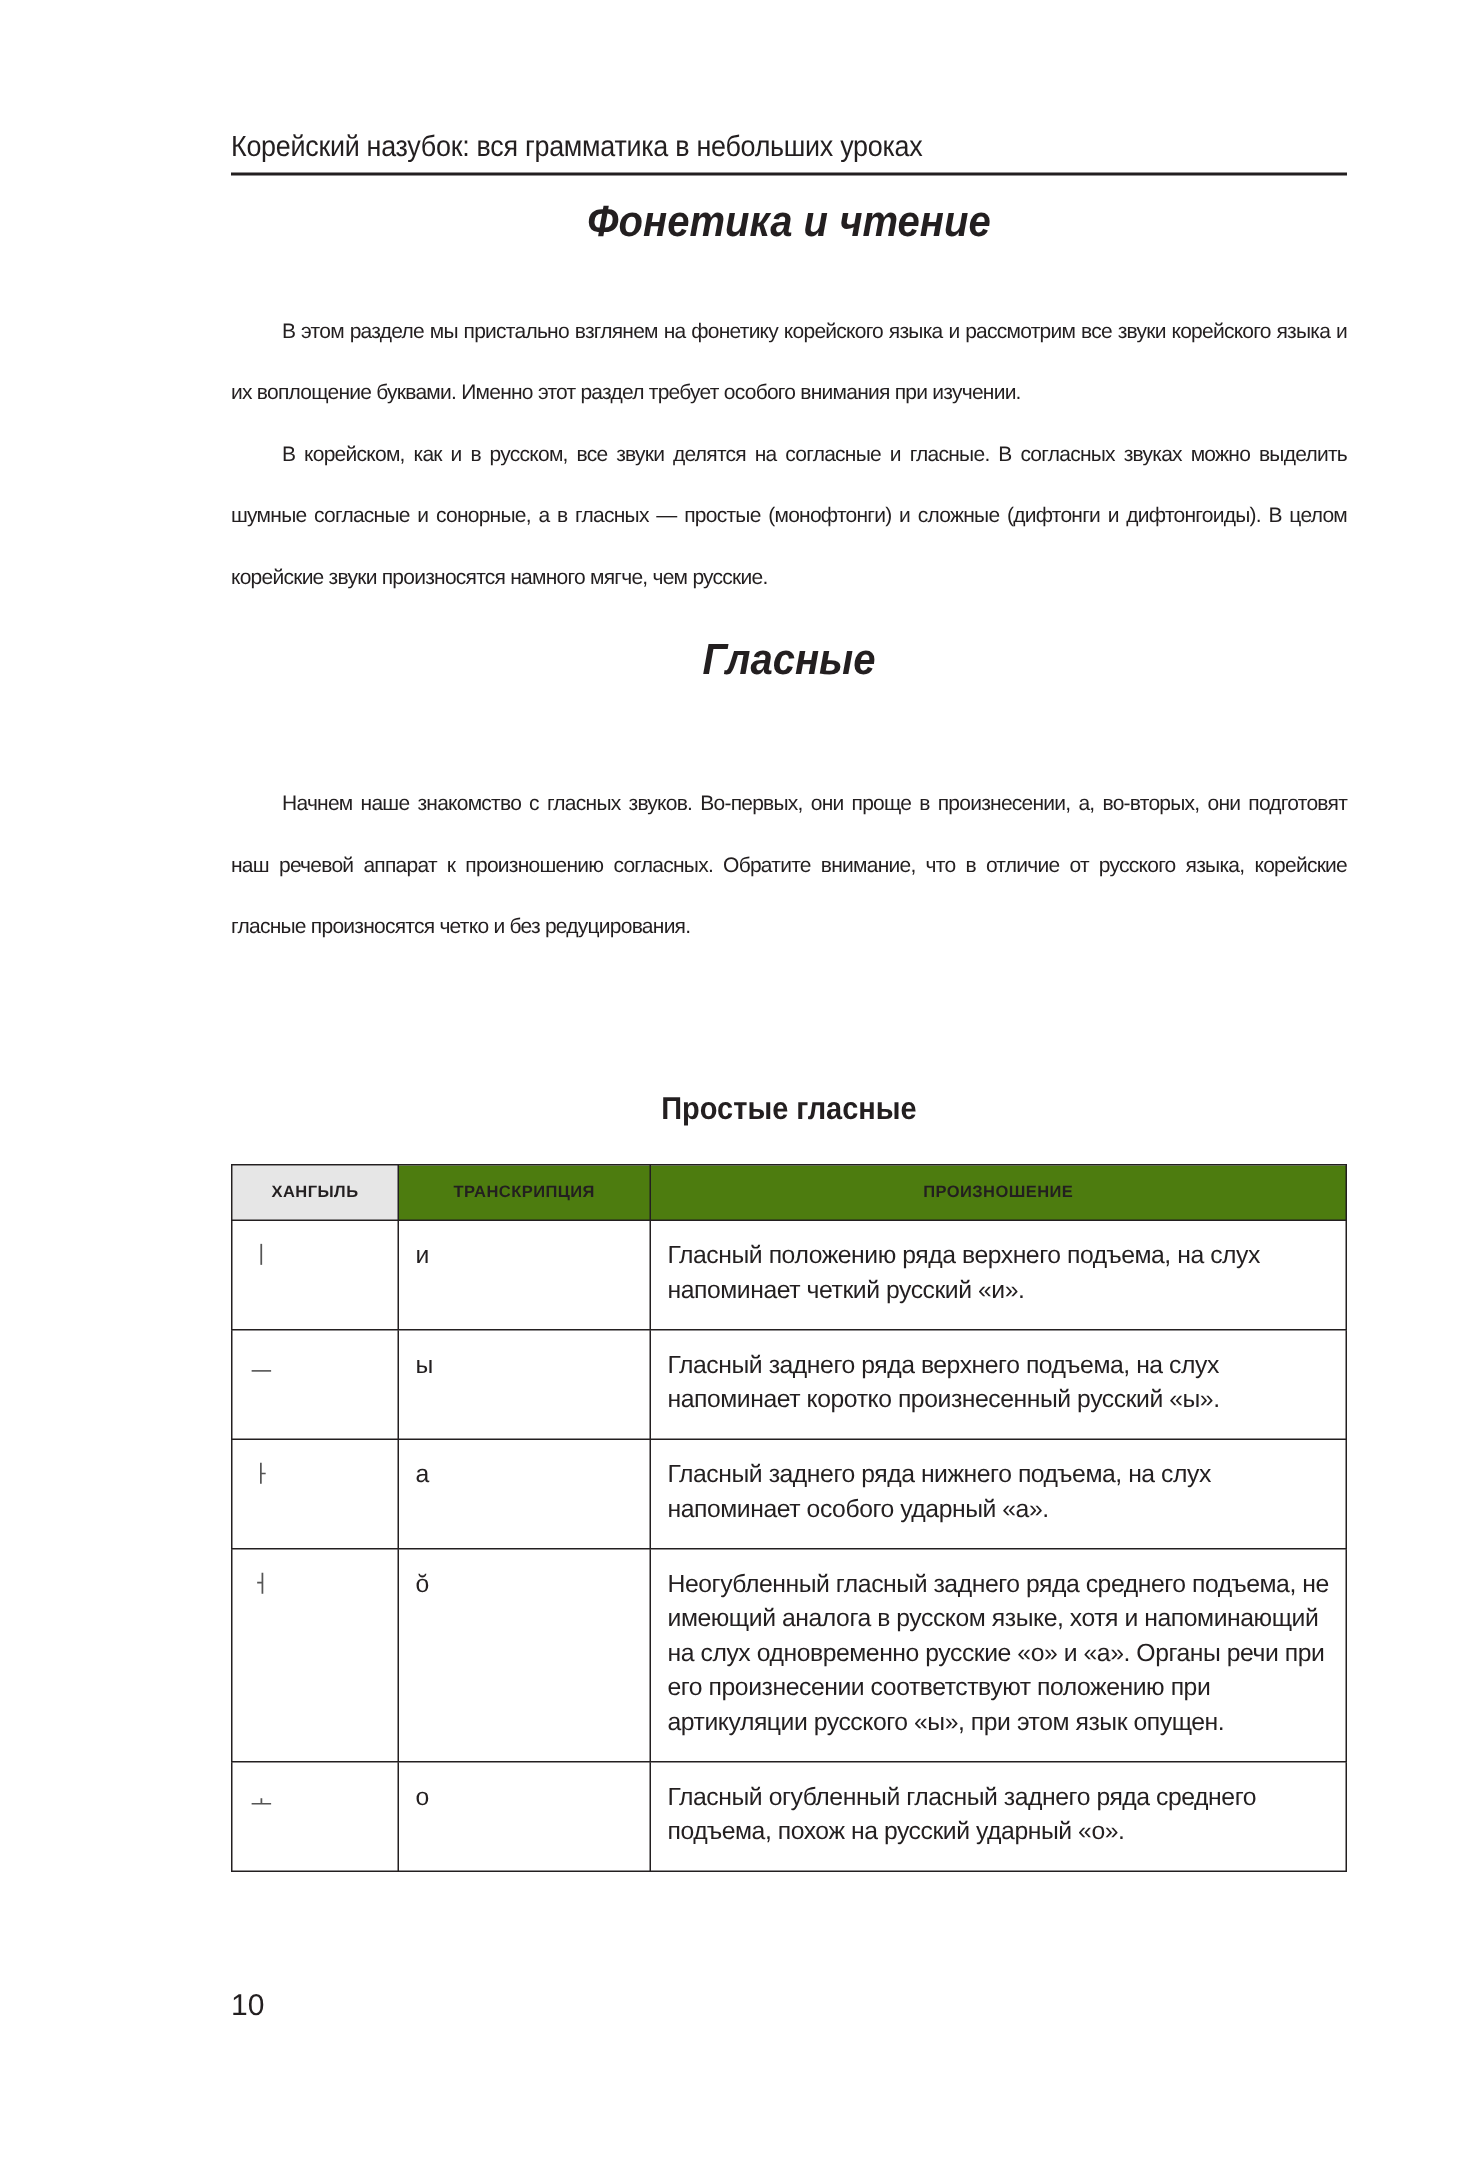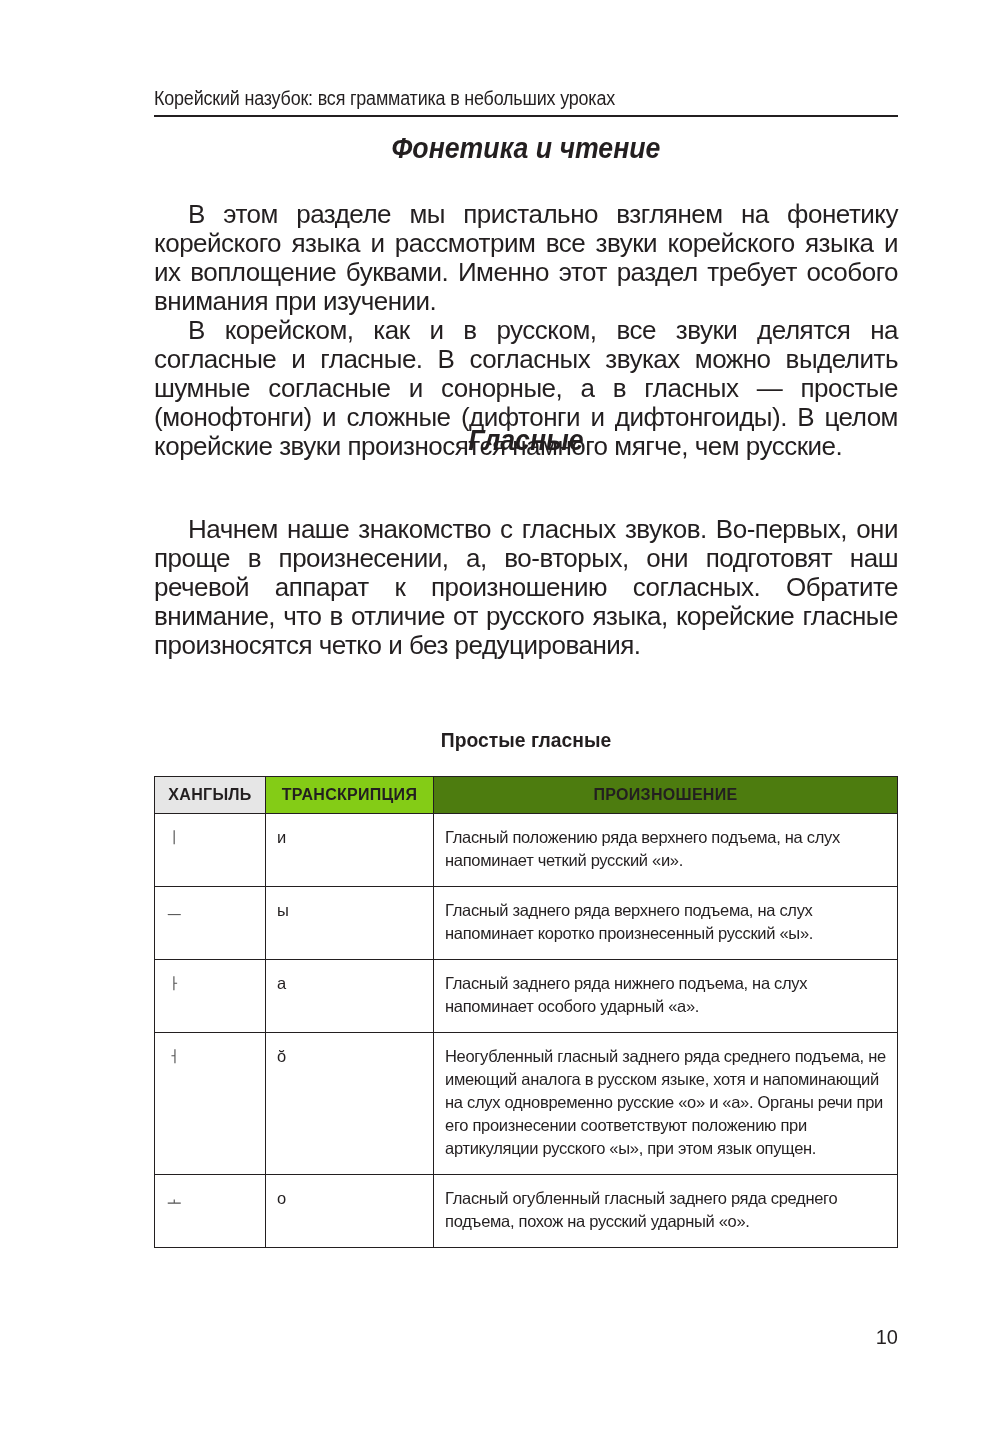--- a/index.html
+++ b/index.html
@@ -19,48 +19,48 @@
     position: absolute; top: 115px; left: 0; width: 744px; height: 2px;
     background: #231f20;
   }
   .h1 {
     position: absolute; left: 0; width: 744px; text-align: center;
     font-style: italic; font-weight: bold; font-size: 29px;
     transform: scaleX(0.92);
   }
   .para {
     position: absolute; left: 0; width: 744px;
-    font-size: 26px; line-height: 29px; text-align: justify;
+    font-size: 14px; line-height: 41px; text-align: justify;
     letter-spacing: -0.5px;
   }
   .para p { margin: 0; text-indent: 34px; }
   .table-title {
     position: absolute; top: 728px; left: 0; width: 744px; text-align: center;
     font-weight: bold; font-size: 21px; transform: scaleX(0.92);
   }
   table.vowels {
     position: absolute; top: 776px; left: 0; width: 744px;
     border-collapse: collapse; table-layout: fixed;
   }
   table.vowels th, table.vowels td {
     border: 1.5px solid #231f20; vertical-align: top;
   }
   table.vowels th {
     background: #e6e6e6; height: 36px; padding: 0 0;
-    font-size: 16px; font-weight: bold; text-align: center; vertical-align: middle;
+    font-size: 11px; font-weight: bold; text-align: center; vertical-align: middle;
     letter-spacing: 0.3px;
   }
   table.vowels th.col-desc { text-align: center; }
   table.vowels td {
     font-size: 16.5px; line-height: 23px; padding: 12px 11px 14px 11px;
     letter-spacing: -0.3px;
   }
   td.hangul { color: #555; font-size: 18px; padding-left: 14px; }
   .page-number {
-    position: absolute; top: 1326px; left: 0; width: 744px; text-align: right;
+    position: absolute; top: 1326px; left: 0; width: 744px; text-align: left;
     font-size: 20px;
   }
 </style>
 </head>
 <body>
 
 <div class="page">
   <div class="running-head">Корейский назубок: вся грамматика в небольших уроках</div>
   <div class="head-rule"></div>
 
@@ -81,21 +81,21 @@
 
   <table class="vowels">
     <colgroup>
       <col style="width:111px">
       <col style="width:168px">
       <col>
     </colgroup>
     <thead>
       <tr>
         <th style="background: rgb(230, 230, 230);">ХАНГЫЛЬ</th>
-        <th style="background: #84cc16;">ТРАНСКРИПЦИЯ</th>
+        <th style="background: #4d7c0f;">ТРАНСКРИПЦИЯ</th>
         <th class="col-desc" style="background: #4d7c0f;">ПРОИЗНОШЕНИЕ</th>
       </tr>
     </thead>
     <tbody>
       <tr>
         <td class="hangul">ㅣ</td>
         <td>и</td>
         <td>Гласный положению ряда верхнего подъема, на слух напоминает четкий русский «и».</td>
       </tr>
       <tr>

